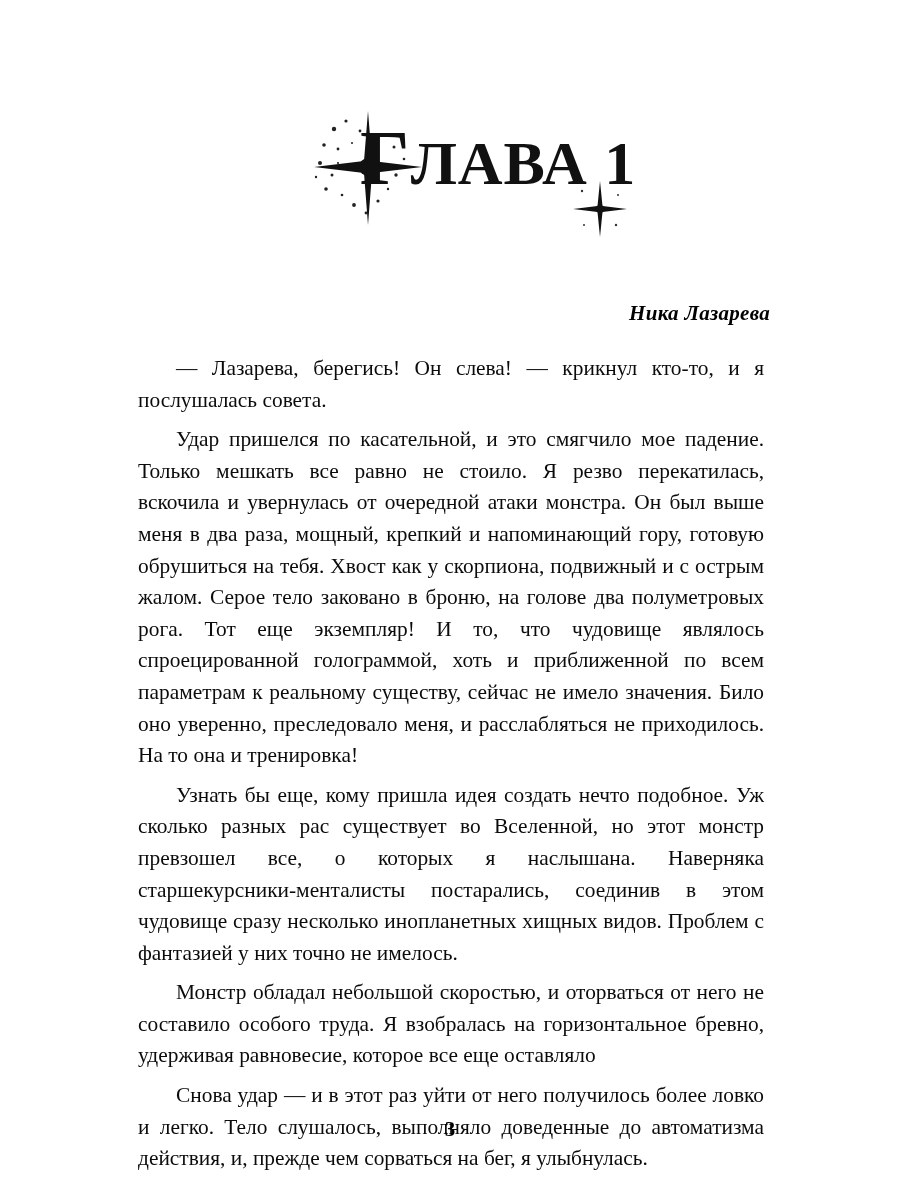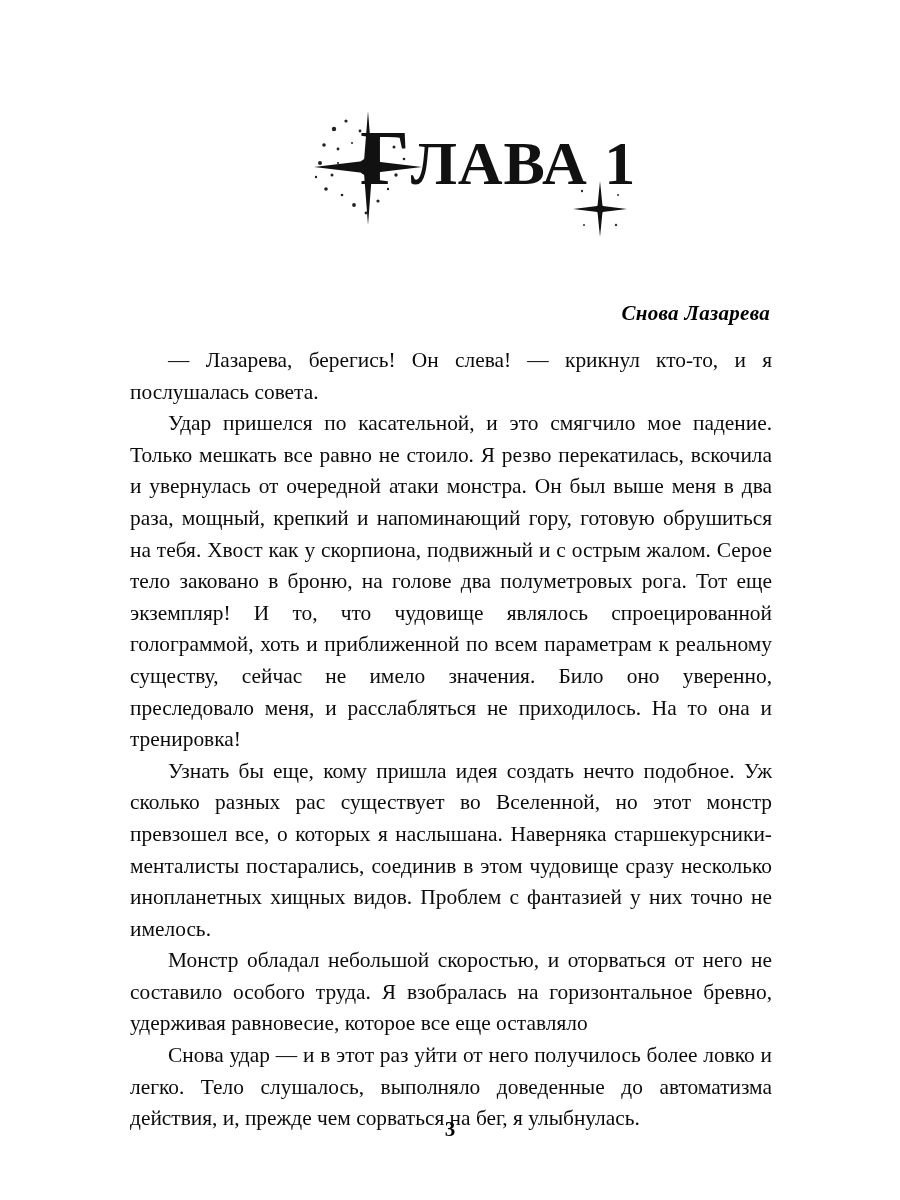--- a/index.html
+++ b/index.html
@@ -85,21 +85,21 @@
     top: 336px;
     width: 642px;
     font-family: "Liberation Serif", serif;
     font-size: 21.4px;
     line-height: 31.6px;
     text-align: justify;
     text-justify: inter-word;
     color: #0b0b0b;
   }
   .body-text p {
-    margin: 0;
+    margin: 8px;
     text-indent: 38px;
   }
 
   .page-number {
     position: absolute;
     left: 0;
     top: 1108px;
     width: 900px;
     text-align: center;
     font-family: "Liberation Serif", serif;
@@ -154,21 +154,21 @@
         <circle cx="14" cy="46" r="1"></circle>
           <circle cx="46" cy="46" r="1.2"></circle>
       </g>
     </svg>
 
     <div class="chapter-title">
       <span class="cap">Г</span><span>ЛАВА 1</span>
     </div>
   </div>
 
-  <div class="byline">Снова Лазарева</div>
+  <div class="byline">Ника Лазарева</div>
 
   <div class="body-text">
     <p>— Лазарева, берегись! Он слева! — крикнул кто-то, и я послушалась совета.</p>
     <p>Удар пришелся по касательной, и это смягчило мое падение. Только мешкать все равно не стоило. Я резво перекатилась, вскочила и увернулась от очередной атаки монстра. Он был выше меня в два раза, мощный, крепкий и напоминающий гору, готовую обрушиться на тебя. Хвост как у скорпиона, подвижный и с острым жалом. Серое тело заковано в броню, на голове два полуметровых рога. Тот еще экземпляр! И то, что чудовище являлось спроецированной голограммой, хоть и приближенной по всем параметрам к реальному существу, сейчас не имело значения. Било оно уверенно, преследовало меня, и расслабляться не приходилось. На то она и тренировка!</p>
     <p>Узнать бы еще, кому пришла идея создать нечто подобное. Уж сколько разных рас существует во Вселенной, но этот монстр превзошел все, о которых я наслышана. Наверняка старшекурсники-менталисты постарались, соединив в этом чудовище сразу несколько инопланетных хищных видов. Проблем с фантазией у них точно не имелось.</p>
     <p>Монстр обладал небольшой скоростью, и оторваться от него не составило особого труда. Я взобралась на горизонтальное бревно, удерживая равновесие, которое все еще оставляло</p>
     <p>Снова удар — и в этот раз уйти от него получилось более ловко и легко. Тело слушалось, выполняло доведенные до автоматизма действия, и, прежде чем сорваться на бег, я улыбнулась.</p>
   </div>
 
   <div class="page-number">3</div>

